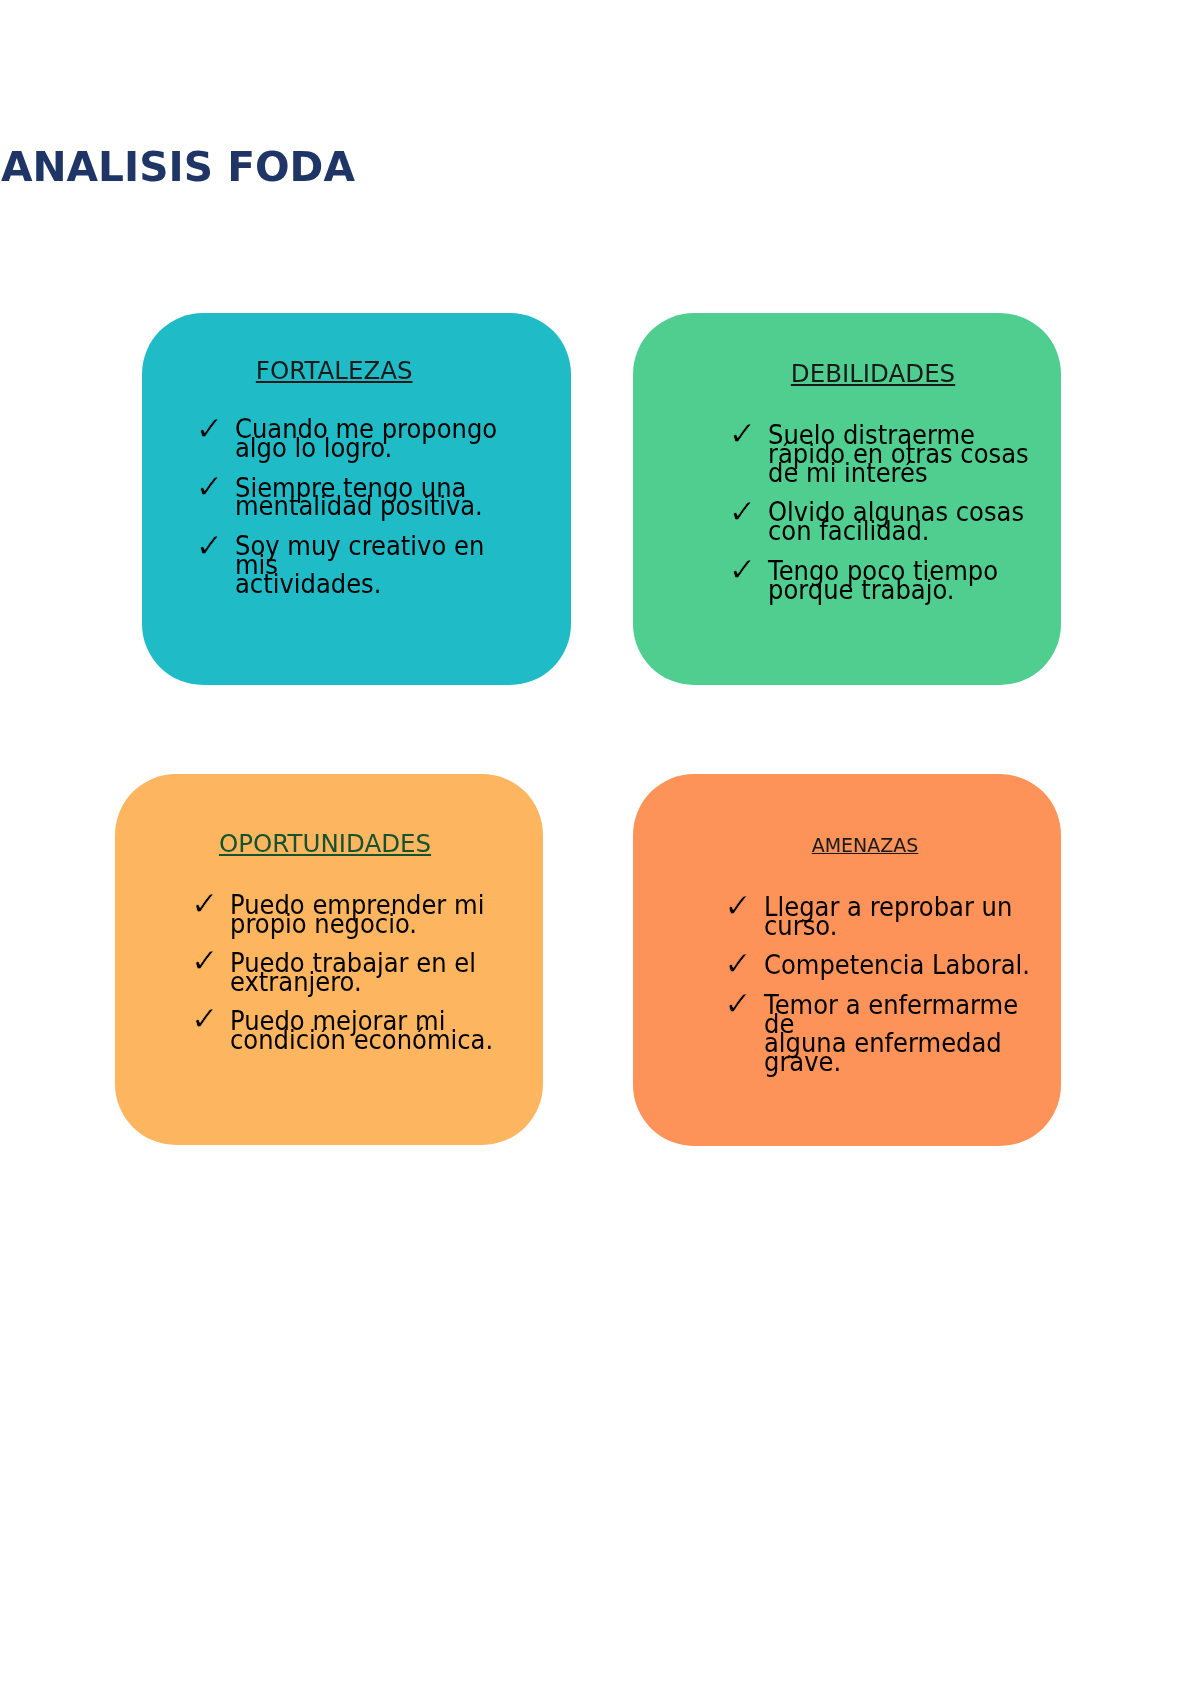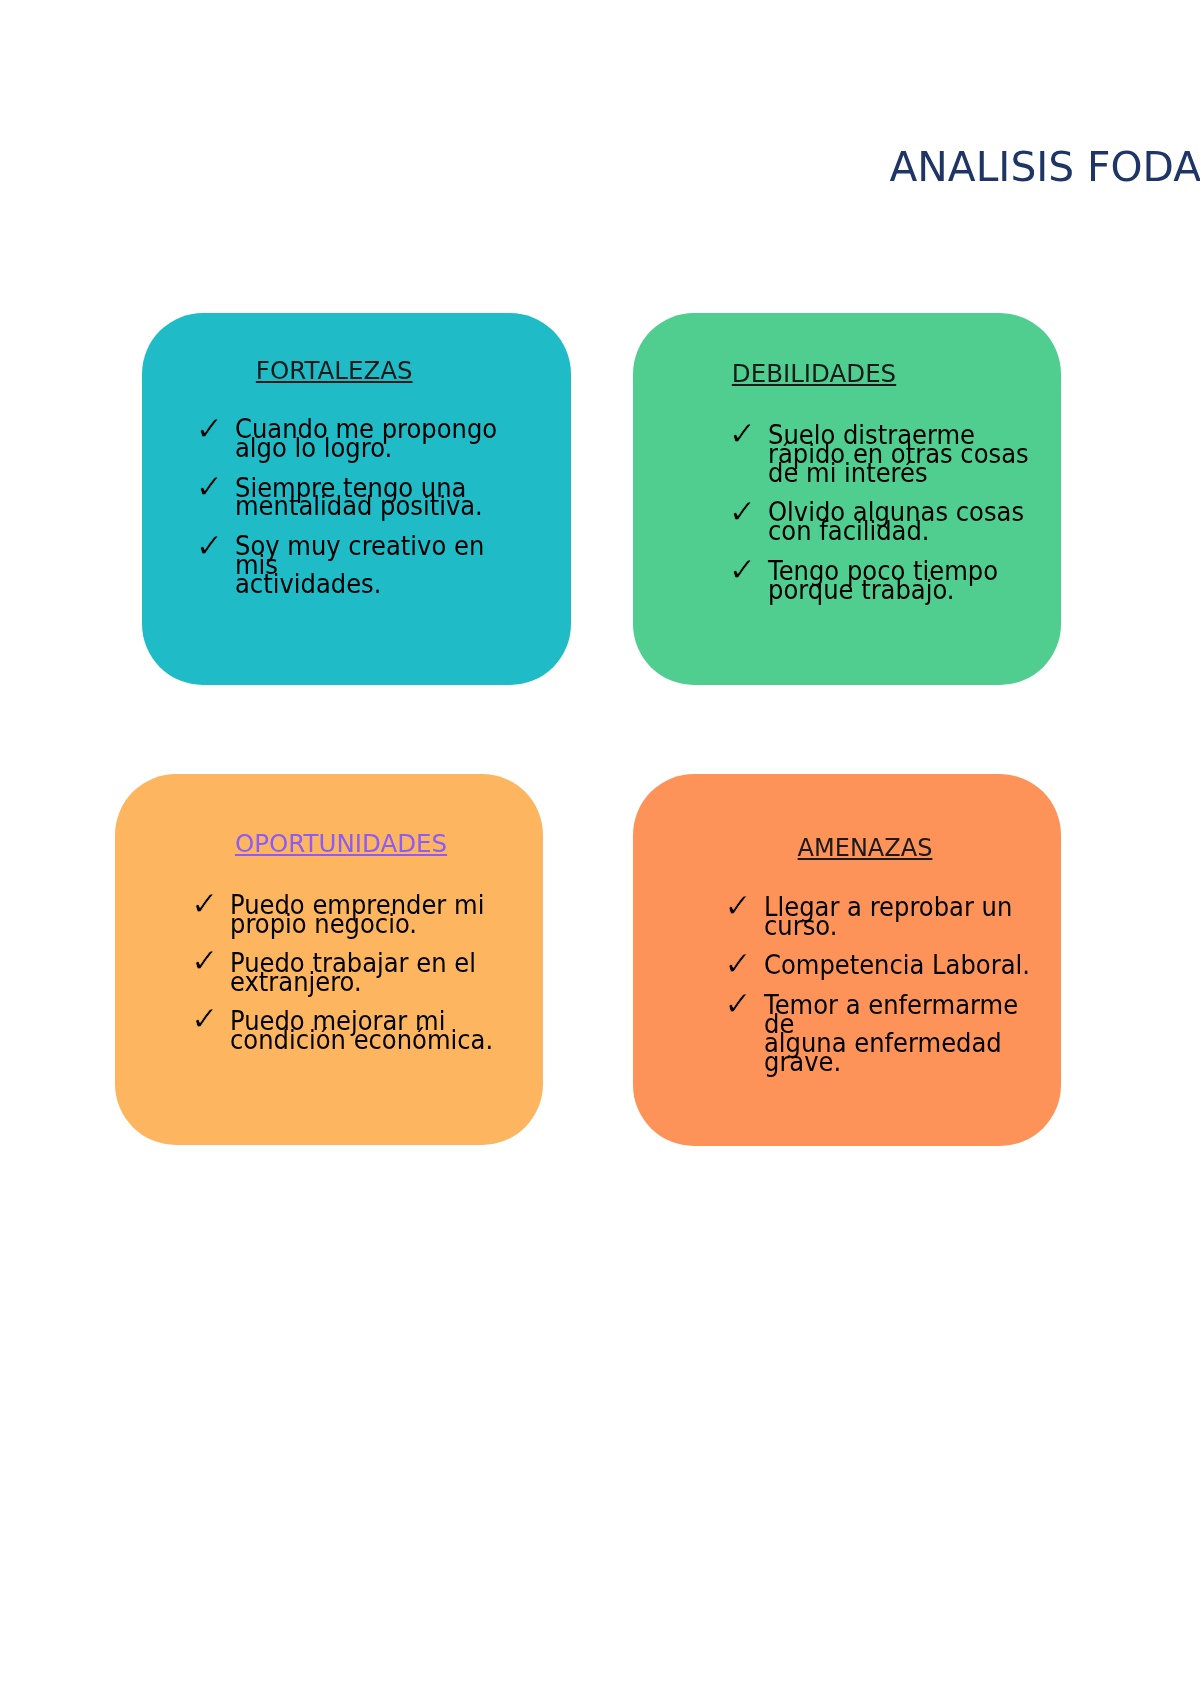--- a/index.html
+++ b/index.html
@@ -1,21 +1,21 @@
 <!DOCTYPE html>
 <html><head>
 <meta charset="utf-8">
 <title>ANALISIS FODA</title>
 <style>
   html,body{margin:0;padding:0;}
   body{width:1200px;height:1698px;overflow:hidden;background:#fff;
        font-family:"DejaVu Sans",sans-serif;}
   .page{position:absolute;left:0;top:0;width:1200px;height:1698px;background:#fff;}
-  .page-title{position:absolute;left:0;width:1200px;text-align:right;
-              font-weight:normal;line-height:1;}
+  .page-title{position:absolute;left:0;width:1200px;text-align:left;
+              font-weight:bold;line-height:1;}
   .card{position:absolute;}
   .card-head{position:absolute;line-height:1;white-space:nowrap;text-decoration:underline;}
   .bullet{position:absolute;left:0;top:0;}
   .check-icon{position:absolute;line-height:1;}
   .bullet-text{position:absolute;transform-origin:left top;}
   .text-line{white-space:pre;}
 </style>
 </head>
 <body>
 
@@ -41,21 +41,21 @@
   <div class="bullet">
     <span class="check-icon" style="left:195.5px;top:528.70px;font-size:33.5px;color:#000000;-webkit-text-stroke:0.7px #1fbcc8;">✓</span>
     <div class="bullet-text" style="left:235.2px;top:537.00px;font-size:26.0px;line-height:18.8px;color:#000000;transform:scaleX(0.9325);">
       <div class="text-line">Soy muy creativo en</div>
       <div class="text-line">mis</div>
       <div class="text-line">actividades.</div>
     </div>
   </div>
 
   <div class="card card-debilidades" style="left:632.5px;top:313px;width:428.5px;height:372px;background-color:#4fce90;border-radius:61px;"></div>
-  <div class="card-head" style="left:814px;top:361.67px;font-size:24.5px;color:#1a1a1a;transform:translateX(-50%);">DEBILIDADES</div>
+  <div class="card-head" style="left:873px;top:361.67px;font-size:24.5px;color:#1a1a1a;transform:translateX(-50%);">DEBILIDADES</div>
   <div class="bullet">
     <span class="check-icon" style="left:728.5px;top:417.40px;font-size:33.5px;color:#000000;-webkit-text-stroke:0.7px #4fce90;">✓</span>
     <div class="bullet-text" style="left:768.0px;top:426.15px;font-size:26.0px;line-height:18.9px;color:#000000;transform:scaleX(0.9325);">
       <div class="text-line">Suelo distraerme</div>
       <div class="text-line">rápido en otras cosas</div>
       <div class="text-line">de mi interés</div>
     </div>
   </div>
   <div class="bullet">
     <span class="check-icon" style="left:728.5px;top:494.60px;font-size:33.5px;color:#000000;-webkit-text-stroke:0.7px #4fce90;">✓</span>
@@ -66,21 +66,21 @@
   </div>
   <div class="bullet">
     <span class="check-icon" style="left:728.5px;top:552.90px;font-size:33.5px;color:#000000;-webkit-text-stroke:0.7px #4fce90;">✓</span>
     <div class="bullet-text" style="left:768.0px;top:561.65px;font-size:26.0px;line-height:18.9px;color:#000000;transform:scaleX(0.9325);">
       <div class="text-line">Tengo poco tiempo</div>
       <div class="text-line">porque trabajo.</div>
     </div>
   </div>
 
   <div class="card card-oportunidades" style="left:115px;top:773.5px;width:428px;height:371.5px;background-color:#fdb55f;border-radius:61px;"></div>
-  <div class="card-head" style="left:325.0px;top:831.87px;font-size:24.5px;color:#8b5cf6;transform:translateX(-50%);margin-left:16px;">OPORTUNIDADES</div>
+  <div class="card-head" style="left:325.0px;top:831.87px;font-size:24.5px;color:#14532d;transform:translateX(-50%);">OPORTUNIDADES</div>
   <div class="bullet">
     <span class="check-icon" style="left:190.8px;top:886.50px;font-size:33.5px;color:#000000;-webkit-text-stroke:0.7px #fdb55f;">✓</span>
     <div class="bullet-text" style="left:230.2px;top:895.70px;font-size:26.0px;line-height:19.0px;color:#000000;transform:scaleX(0.9325);">
       <div class="text-line">Puedo emprender mi</div>
       <div class="text-line">propio negocio.</div>
     </div>
   </div>
   <div class="bullet">
     <span class="check-icon" style="left:190.8px;top:944.40px;font-size:33.5px;color:#000000;-webkit-text-stroke:0.7px #fdb55f;">✓</span>
     <div class="bullet-text" style="left:230.2px;top:953.60px;font-size:26.0px;line-height:19.0px;color:#000000;transform:scaleX(0.9325);">
@@ -90,21 +90,21 @@
   </div>
   <div class="bullet">
     <span class="check-icon" style="left:190.8px;top:1002.30px;font-size:33.5px;color:#000000;-webkit-text-stroke:0.7px #fdb55f;">✓</span>
     <div class="bullet-text" style="left:230.2px;top:1011.50px;font-size:26.0px;line-height:19.0px;color:#000000;transform:scaleX(0.9325);">
       <div class="text-line">Puedo mejorar mi</div>
       <div class="text-line">condición económica.</div>
     </div>
   </div>
 
   <div class="card card-amenazas" style="left:632.5px;top:774px;width:428.5px;height:372px;background-color:#fd9358;border-radius:61px;"></div>
-  <div class="card-head" style="left:865.0px;top:836.27px;font-size:24px;color:#1a1a1a;transform:translateX(-50%);">AMENAZAS</div>
+  <div class="card-head" style="left:865.0px;top:836.27px;font-size:19px;color:#1a1a1a;transform:translateX(-50%);">AMENAZAS</div>
   <div class="bullet">
     <span class="check-icon" style="left:723.9px;top:888.50px;font-size:33.5px;color:#000000;-webkit-text-stroke:0.7px #fd9358;">✓</span>
     <div class="bullet-text" style="left:763.8px;top:897.50px;font-size:26.0px;line-height:19.0px;color:#000000;transform:scaleX(0.9325);">
       <div class="text-line">Llegar a reprobar un</div>
       <div class="text-line">curso.</div>
     </div>
   </div>
   <div class="bullet">
     <span class="check-icon" style="left:723.9px;top:947.10px;font-size:33.5px;color:#000000;-webkit-text-stroke:0.7px #fd9358;">✓</span>
     <div class="bullet-text" style="left:763.8px;top:956.10px;font-size:26.0px;line-height:19.0px;color:#000000;transform:scaleX(0.9325);">

